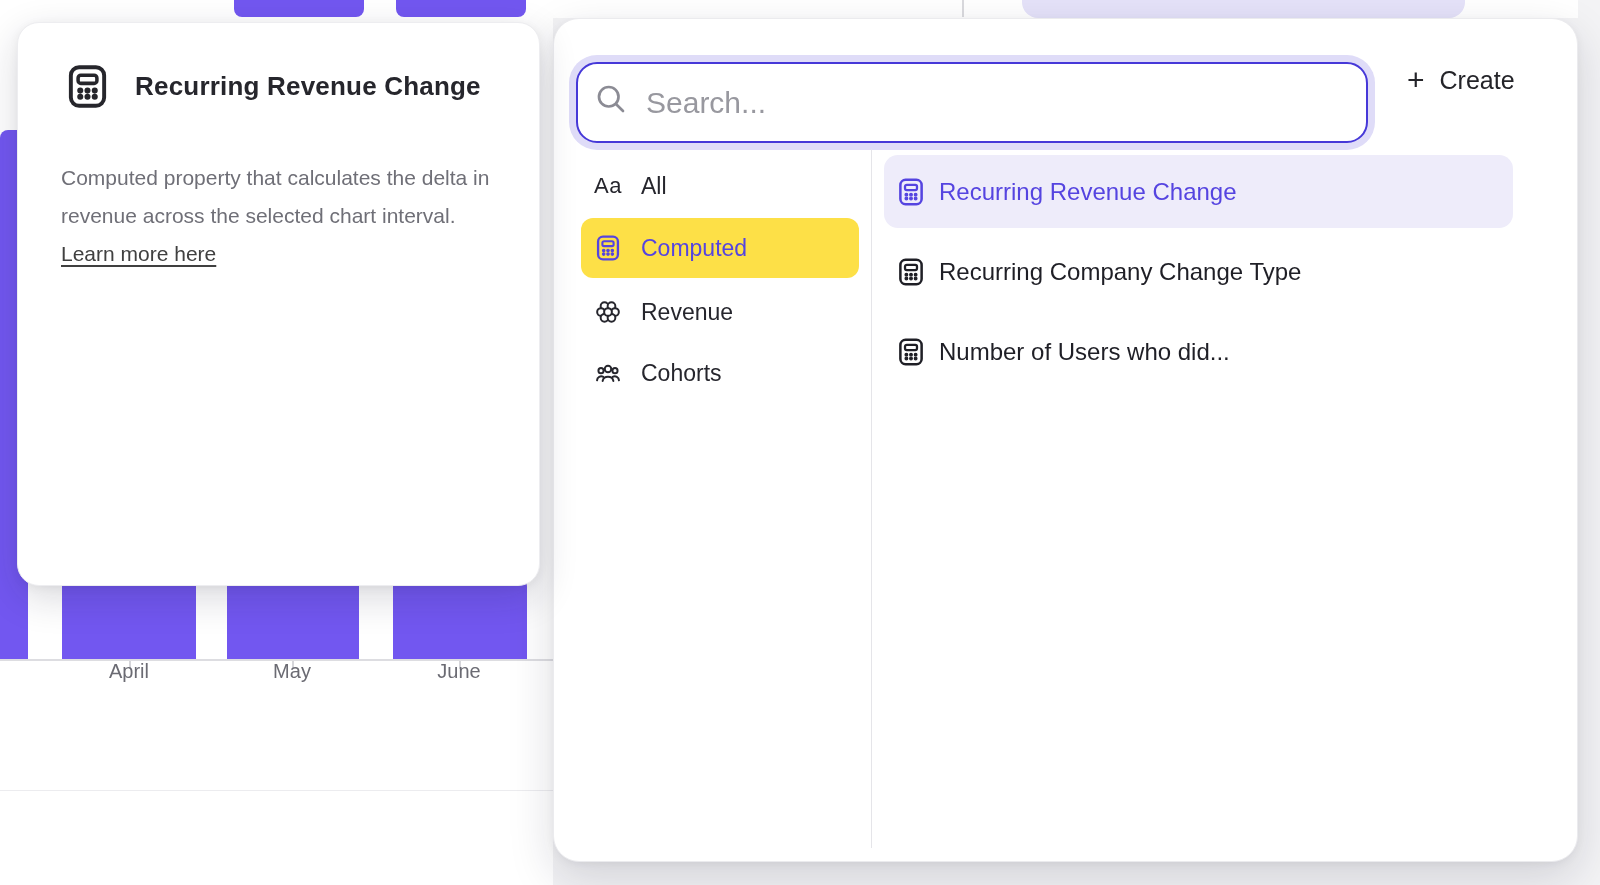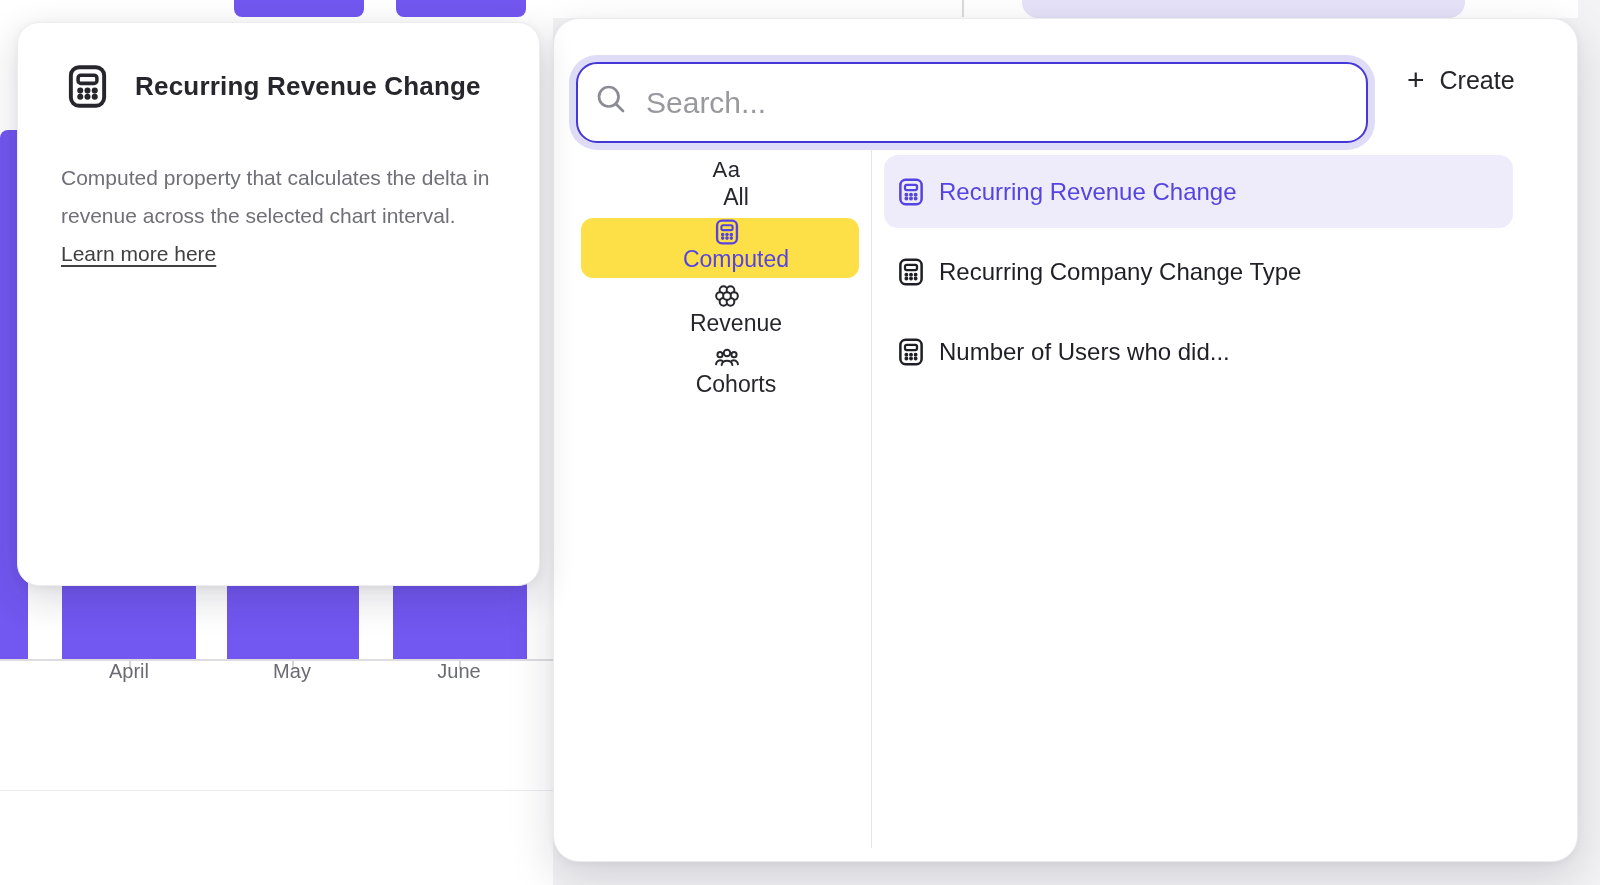--- a/index.html
+++ b/index.html
@@ -61,21 +61,21 @@
   .create-btn{
     position:absolute;left:845px;top:40px;display:flex;align-items:center;gap:15px;
     font-size:25px;font-weight:500;color:#242429;cursor:pointer;background:none;border:none;
     font-family:"Liberation Sans", sans-serif;padding:6px 8px;
   }
   .create-btn .plus{font-size:30px;font-weight:400;line-height:1;color:#242429;}
 
   .filter-row{
     position:absolute;left:27px;width:278px;height:60px;
     display:flex;align-items:center;padding-left:13px;box-sizing:border-box;
-    border-radius:12px;cursor:pointer;flex-direction:column;
+    border-radius:12px;cursor:pointer;
   }
   .filter-row .f-icon{width:28px;height:28px;display:flex;align-items:center;justify-content:center;}
   .filter-row .f-label{margin-left:19px;font-size:23px;color:#26262d;}
   .filter-row.selected{background:#fde047;}
   .filter-row.selected .f-label{color:#5544e0;}
   .aa-glyph{font-size:22px;font-weight:500;color:#26262d;letter-spacing:.5px;}
 
   .divider{position:absolute;left:317px;top:130px;width:1px;height:699px;background:#e5e5e9;}
 
   .result-row{

